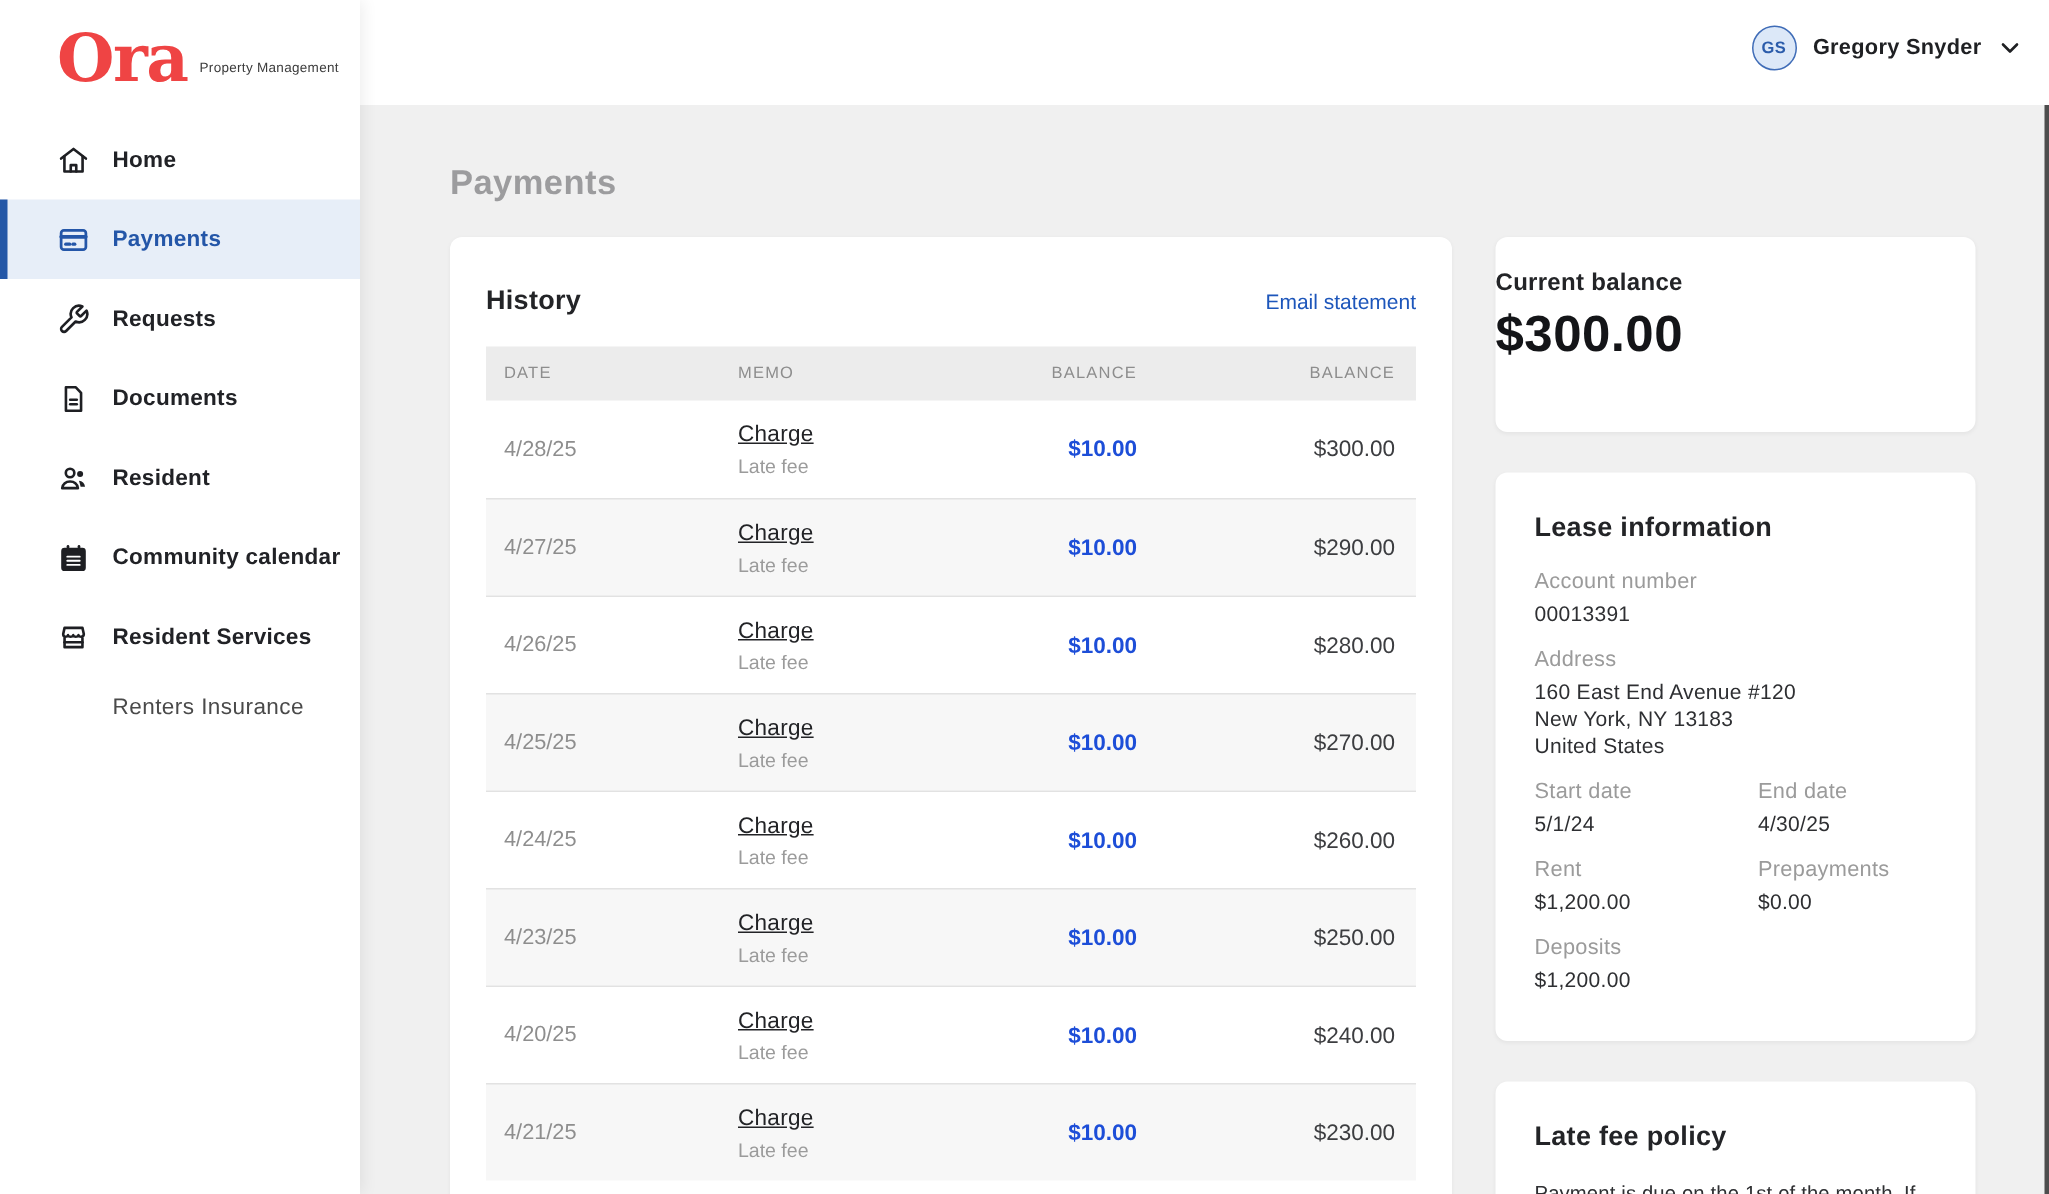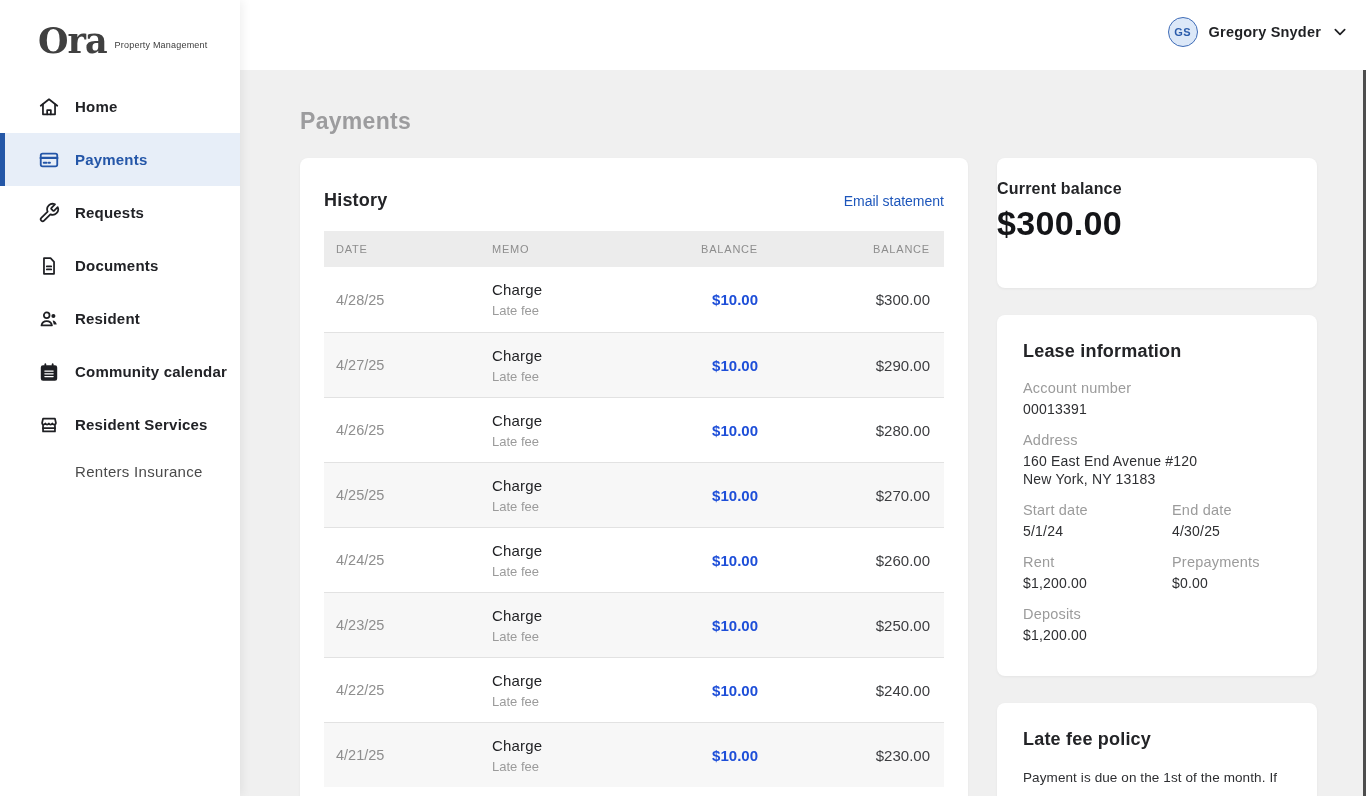--- a/index.html
+++ b/index.html
@@ -3,22 +3,22 @@
 <meta charset="utf-8">
 <style>
   * { margin:0; padding:0; box-sizing:border-box; }
   html,body { width:1366px; height:796px; overflow:hidden; background:#fff;
     font-family:"Liberation Sans", sans-serif; -webkit-font-smoothing:antialiased; }
 
   
   .sidebar { position:absolute; left:0; top:0; width:240px; height:796px; background:#fff;
     box-shadow:2px 0 10px rgba(0,0,0,0.07); z-index:5; }
   .logo-row { display:flex; align-items:center; padding:18px 0 0 38px; height:62px; }
-  .logo-text { font-family:"DejaVu Serif", serif; font-weight:800; font-size:35px;
-    color:#404040; letter-spacing:-1px; line-height:1; }
+  .logo-text { font-family:"DejaVu Serif", serif; font-weight:800; font-size:44px;
+    color:#ef4444; letter-spacing:-1px; line-height:1; }
   .logo-tag { font-size:9px; color:#3c3c3c; margin-left:8px; margin-top:10px; letter-spacing:.2px; }
   .nav { margin-top:18px; }
   .nav-item { display:flex; align-items:center; height:53px; padding-left:37px;
     cursor:pointer; color:#212226; }
   .nav-item .icon { width:23px; height:23px; margin-right:15px; display:flex;
     align-items:center; justify-content:center; color:#1e1f23; flex:none; }
   .nav-item .label { font-size:15px; font-weight:700; letter-spacing:.2px; }
   .nav-item.active { background:#e7eef8; border-left:5px solid #2457a7; padding-left:32px; }
   .nav-item.active .icon, .nav-item.active .label { color:#2456a8; }
   .nav-item.sub { height:40px; padding-left:75px; }
@@ -52,21 +52,21 @@
     height:36px; align-items:center; }
   .tbl-head > div { font-size:11px; font-weight:400; color:#8d8d8d; letter-spacing:.8px;
     padding:0 12px; }
   .th-amount, .th-balance { text-align:right; }
   .history-row { display:grid; grid-template-columns:156px 200px 90px 172px; align-items:center;
     min-height:65px; padding:10px 0; }
   .history-row + .history-row { border-top:1px solid #e2e2e2; }
   #history-rows div.history-row:nth-of-type(even) { background:#f7f7f7; }
   .history-row > div { padding:0 12px; }
   .cell-date { font-size:14.5px; color:#8e8e8e; }
-  .cell-memo .memo-main { font-size:15px; color:#222326; letter-spacing:.2px; }
+  .cell-memo .memo-main { font-size:15px; color:#222326; letter-spacing:.2px;text-decoration:underline; }
   .cell-memo .memo-sub { font-size:13px; color:#9b9b9b; margin-top:5px; }
   .cell-amount { font-size:15px; font-weight:700; color:#1d4ed8; text-align:right; }
   .cell-balance { font-size:15px; color:#3c3d40; text-align:right; }
 
   
   .right-col { width:320px; margin-left:29px; flex:none; }
   .balance-card { height:130px; text-align:left; padding-top:22px; }
   .balance-title { font-size:16px; font-weight:600; color:#232427; letter-spacing:.2px; }
   .balance-amount { font-size:34px; font-weight:700; color:#141518; margin-top:6px; letter-spacing:.3px; }
 
@@ -272,21 +272,21 @@
             <div class="cell-date">4/23/25</div>
             <div class="cell-memo">
               <div class="memo-main">Charge</div>
               <div class="memo-sub">Late fee</div>
             </div>
             <div class="cell-amount">$10.00</div>
             <div class="cell-balance">$250.00</div>
           </div>
 
           <div class="history-row">
-            <div class="cell-date">4/22/25</div>
+            <div class="cell-date">4/20/25</div>
             <div class="cell-memo">
               <div class="memo-main">Charge</div>
               <div class="memo-sub">Late fee</div>
             </div>
             <div class="cell-amount">$10.00</div>
             <div class="cell-balance">$240.00</div>
           </div>
 
           <div class="history-row">
             <div class="cell-date">4/21/25</div>
@@ -312,20 +312,21 @@
 
         <div class="field">
           <div class="f-label">Account number</div>
           <div class="f-value">00013391</div>
         </div>
 
         <div class="field">
           <div class="f-label">Address</div>
           <div class="f-value">160 East End Avenue #120</div>
           <div class="f-value">New York, NY 13183</div>
+          <div class="f-value">United States</div>
         </div>
 
         <div class="two-col">
           <div class="field">
             <div class="f-label">Start date</div>
             <div class="f-value">5/1/24</div>
           </div>
           <div class="field">
             <div class="f-label">End date</div>
             <div class="f-value">4/30/25</div>

